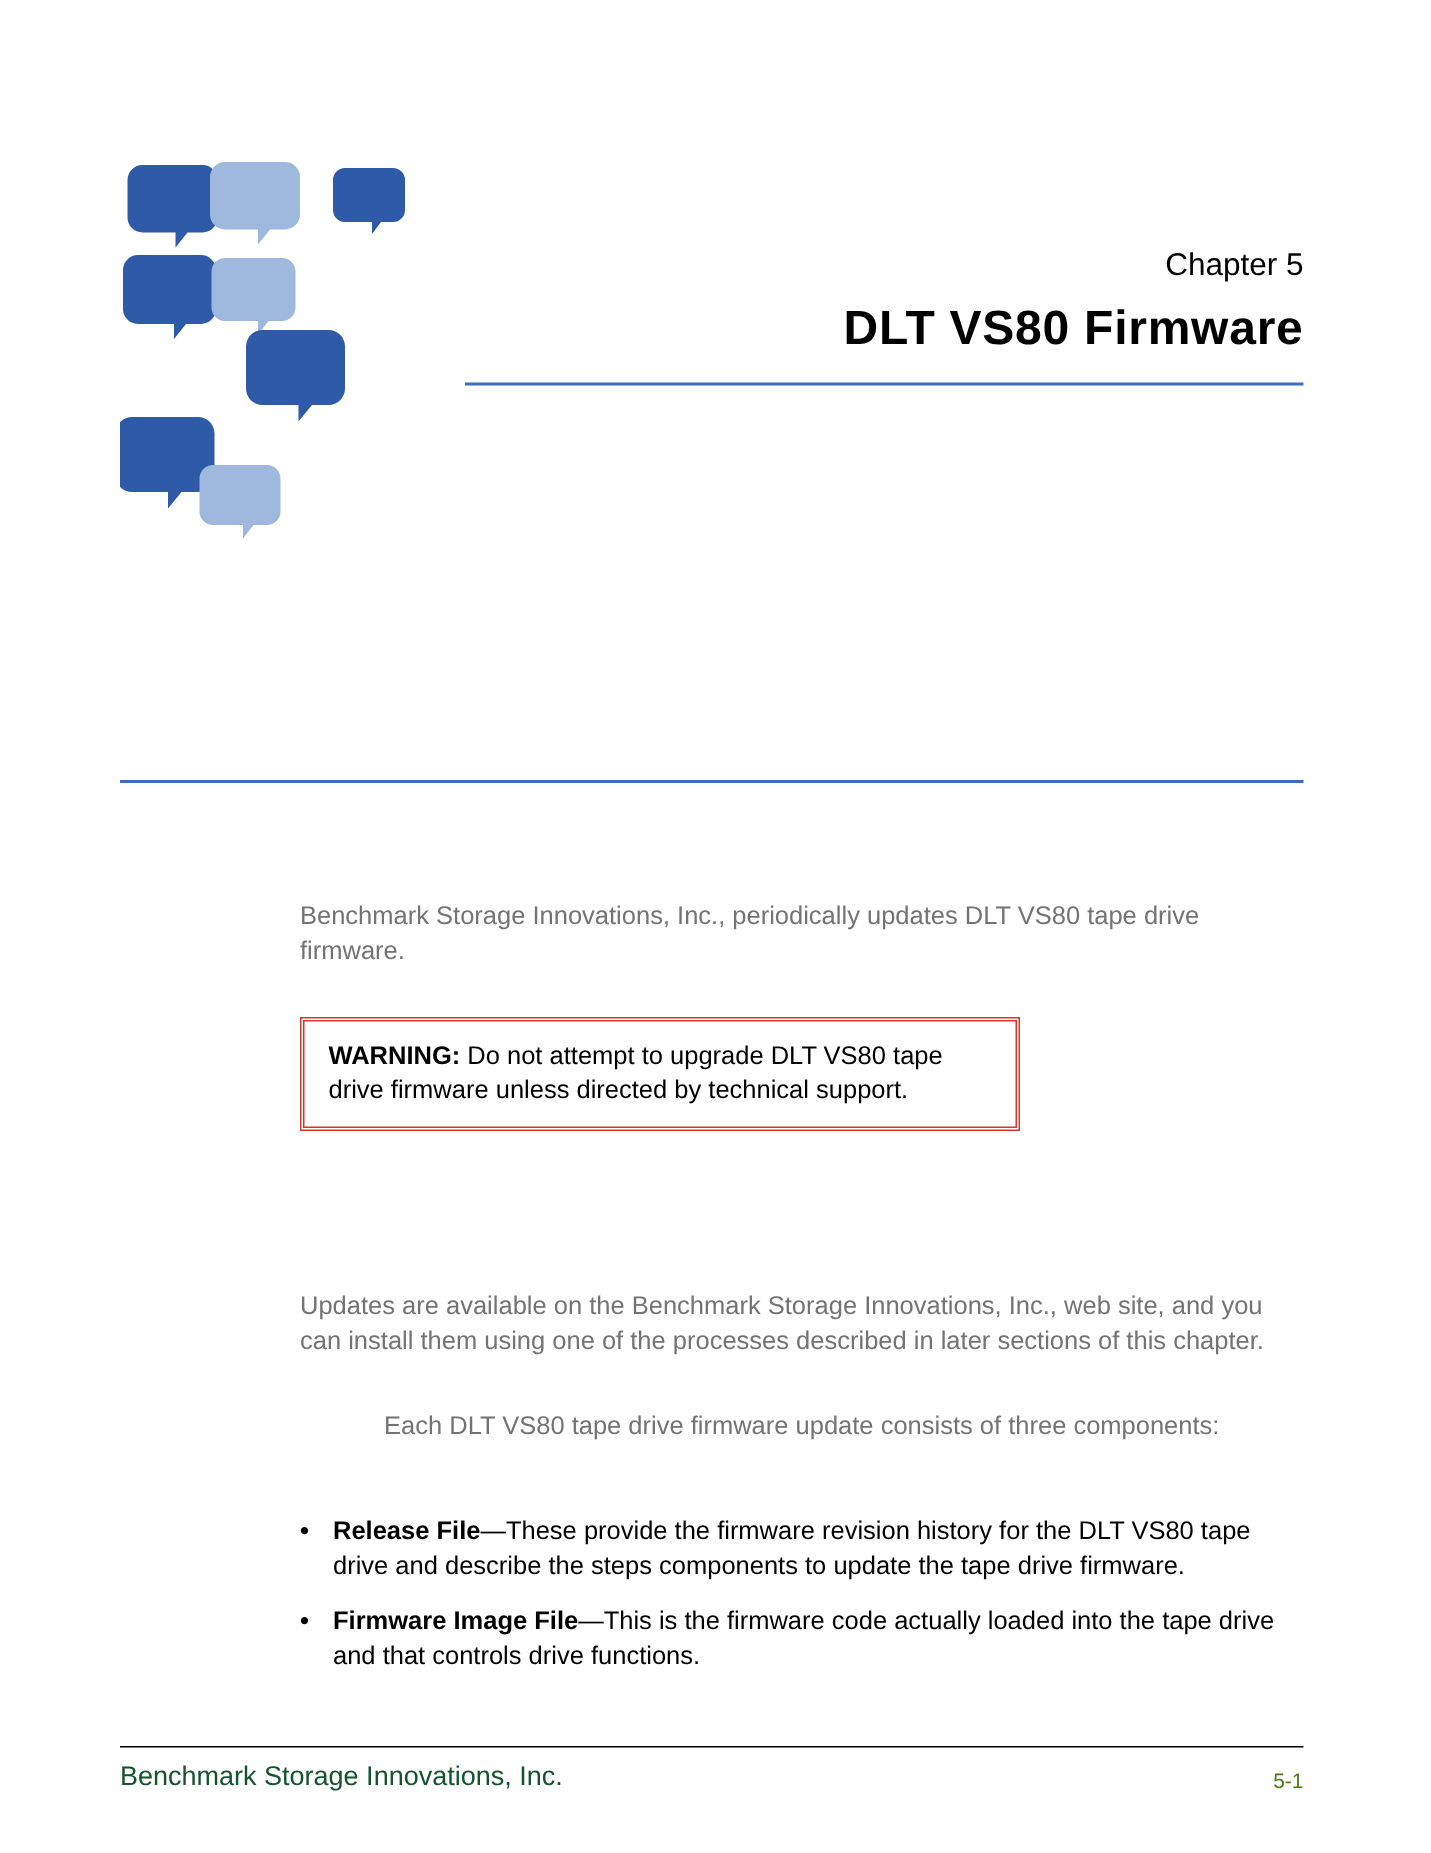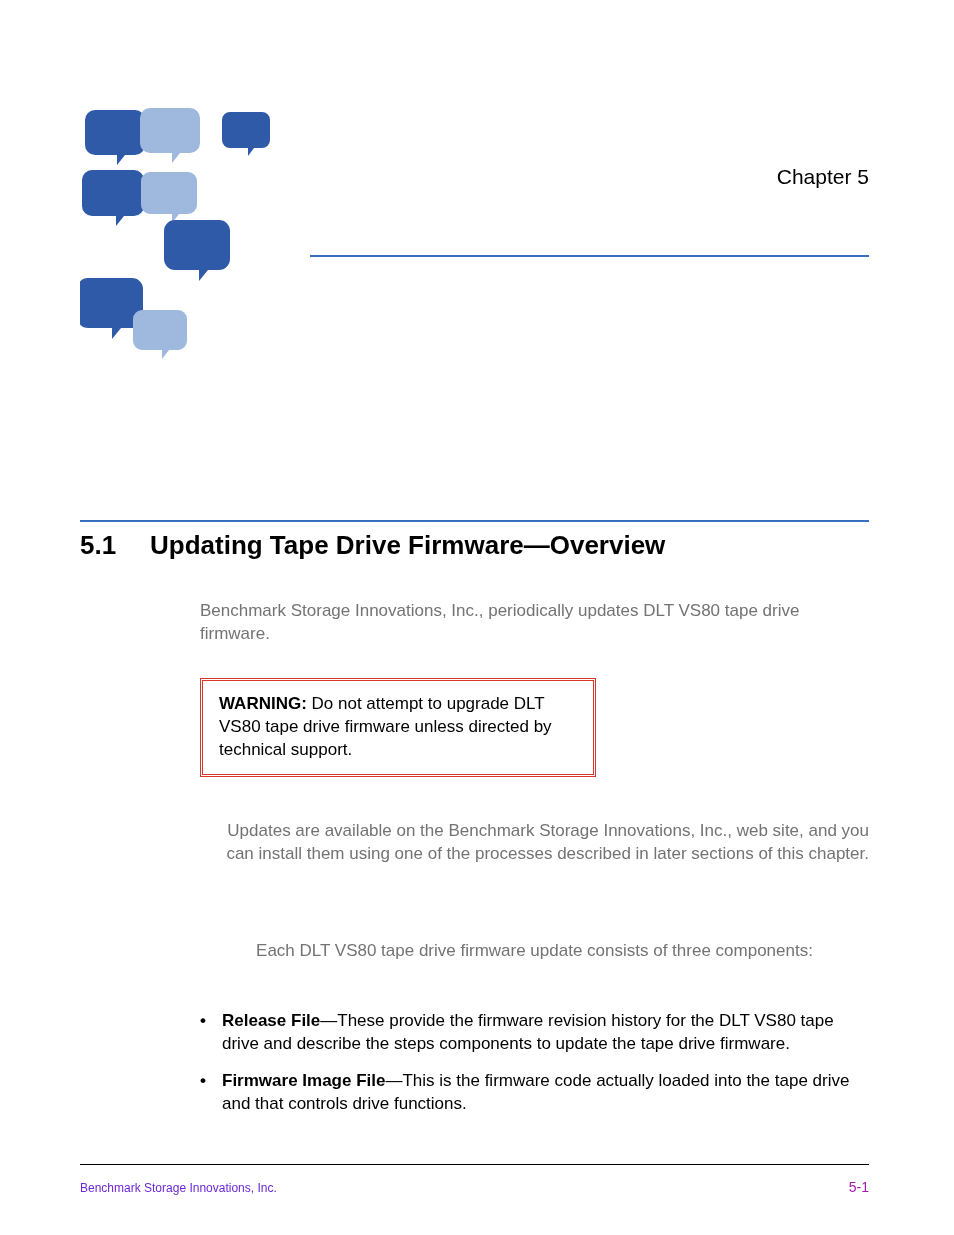--- a/index.html
+++ b/index.html
@@ -73,28 +73,28 @@
     right: 85px;
     font-size: 17px;
     line-height: 1.35;
     color: #737373;
   }
   .p1 { top: 600px; }
   .warning-box {
     position: absolute;
     top: 678px;
     left: 200px;
-    width: 396px;
+    width: 480px;
     border: 3px double #d9372a;
     padding: 12px 16px;
     font-size: 17px;
     line-height: 1.35;
   }
   .warning-label { font-weight: bold; }
-  .p2 { top: 820px; text-align: right; }
+  .p2 { top: 860px; }
   .p3 { top: 940px; text-align: center; }
   .bullets {
     position: absolute;
     top: 1010px;
     left: 200px;
     right: 85px;
   }
   .bullet-item {
     display: flex;
     font-size: 17px;
@@ -112,29 +112,29 @@
     left: 80px;
     right: 85px;
     bottom: 70px;
     height: 1px;
     background: #000;
   }
   .footer-left {
     position: absolute;
     left: 80px;
     bottom: 40px;
-    font-size: 12px;
-    color: #6d28d9;
+    font-size: 18px;
+    color: #14532d;
   }
   .footer-right {
     position: absolute;
     right: 85px;
     bottom: 40px;
     font-size: 14px;
-    color: #a21caf;
+    color: #4d7c0f;
   }
 </style>
 </head>
 <body>
 
 <div class="page">
 
   <svg class="logo" viewBox="0 0 200 260">
 
     <g>
@@ -143,26 +143,24 @@
       <path d="M150 12 h32 a8 8 0 0 1 8 8 v20 a8 8 0 0 1 -8 8 h-8 l-6 8 v-8 h-18 a8 8 0 0 1 -8 -8 v-20 a8 8 0 0 1 8 -8 z" fill="#2f5aa8"></path>
       <path d="M12 70 h42 a10 10 0 0 1 10 10 v26 a10 10 0 0 1 -10 10 h-10 l-8 10 v-10 h-24 a10 10 0 0 1 -10 -10 v-26 a10 10 0 0 1 10 -10 z" fill="#2f5aa8"></path>
       <path d="M70 72 h38 a9 9 0 0 1 9 9 v24 a9 9 0 0 1 -9 9 h-9 l-7 9 v-9 h-22 a9 9 0 0 1 -9 -9 v-24 a9 9 0 0 1 9 -9 z" fill="#9fb8dd"></path>
       <path d="M95 120 h44 a11 11 0 0 1 11 11 v28 a11 11 0 0 1 -11 11 h-11 l-9 11 v-11 h-24 a11 11 0 0 1 -11 -11 v-28 a11 11 0 0 1 11 -11 z" fill="#2f5aa8"></path>
       <path d="M8 178 h44 a11 11 0 0 1 11 11 v28 a11 11 0 0 1 -11 11 h-11 l-9 11 v-11 h-24 a11 11 0 0 1 -11 -11 v-28 a11 11 0 0 1 11 -11 z" fill="#2f5aa8"></path>
       <path d="M62 210 h36 a9 9 0 0 1 9 9 v22 a9 9 0 0 1 -9 9 h-9 l-7 9 v-9 h-20 a9 9 0 0 1 -9 -9 v-22 a9 9 0 0 1 9 -9 z" fill="#9fb8dd"></path>
     </g>
   </svg>
 
   <div class="chapter-label">Chapter 5</div>
+  <div class="chapter-title">DLT VS80 Firmware</div>
   <div class="chapter-rule"></div>
 
   <div class="section-rule"></div>
-  <div class="section-heading">
-    <span class="section-num">5.1</span><span>Updating Tape Drive Firmware—Overview</span>
-  </div>
 
   <div class="body-text p1">Benchmark Storage Innovations, Inc., periodically updates DLT VS80 tape drive firmware.</div>
 
   <div class="warning-box">
     <span class="warning-label">WARNING:</span><span> Do not attempt to upgrade DLT VS80 tape drive firmware unless directed by technical support.</span>
   </div>
 
   <div class="body-text p2">Updates are available on the Benchmark Storage Innovations, Inc., web site, and you can install them using one of the processes described in later sections of this chapter.</div>
 
   <div class="body-text p3">Each DLT VS80 tape drive firmware update consists of three components:</div>

